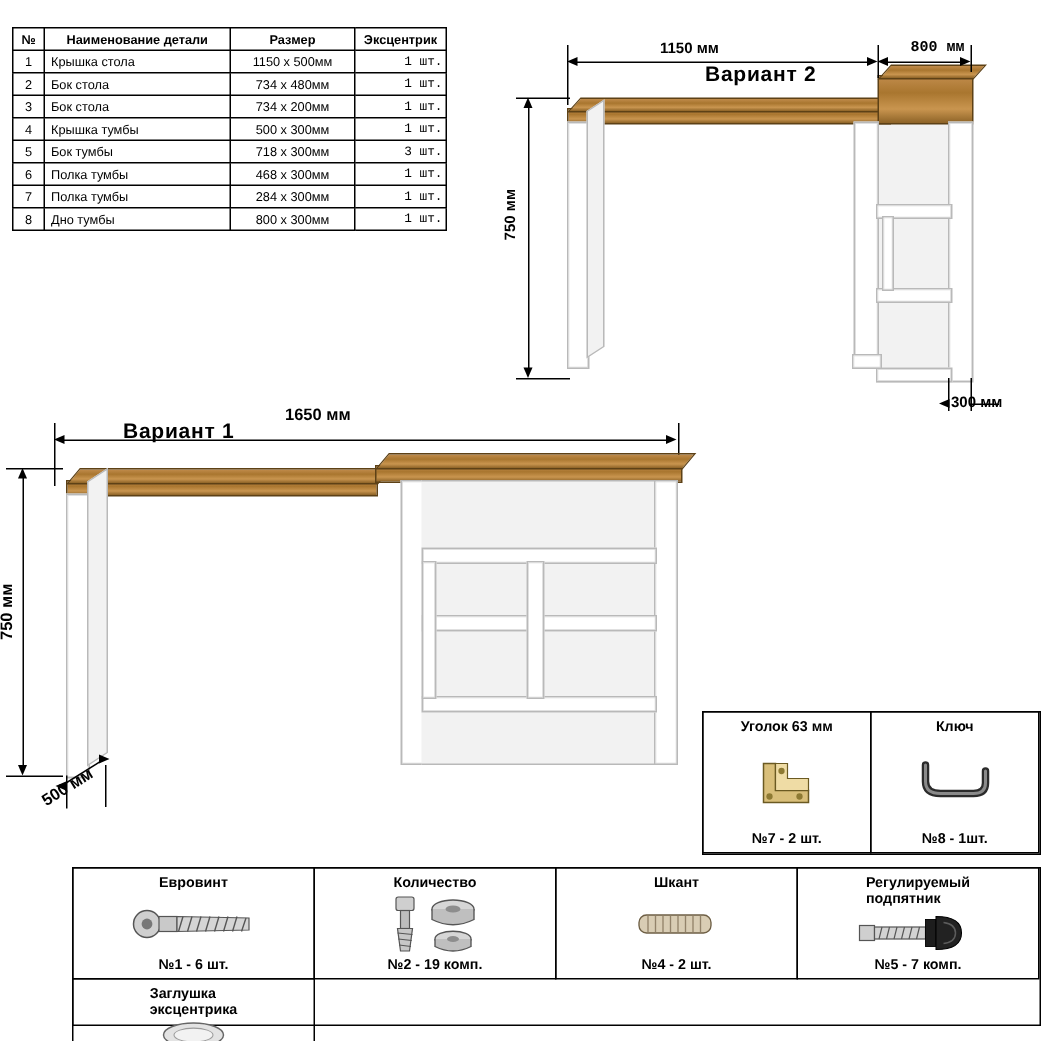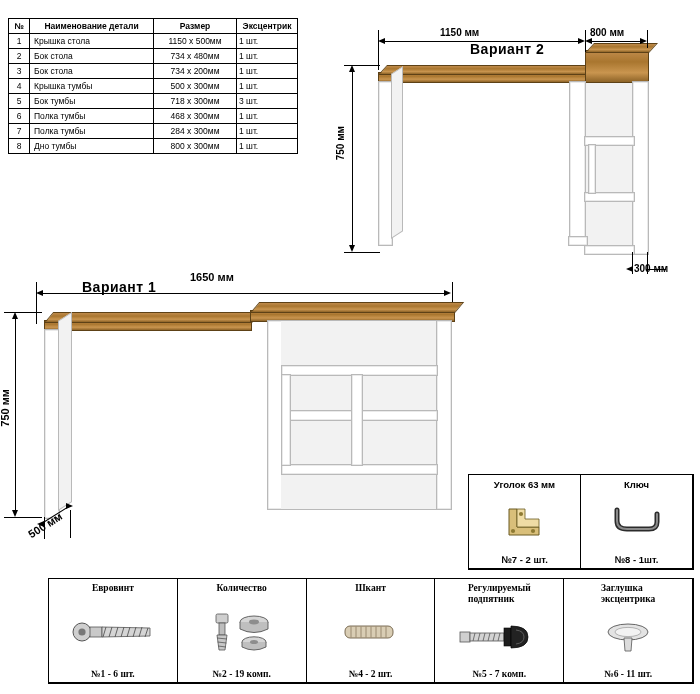--- a/index.html
+++ b/index.html
@@ -10,21 +10,21 @@
   }
   .abs{position:absolute;}
 
   
   #parts-table{left:8px;top:18px;width:290px;border-collapse:collapse;font-size:8.5px;}
   #parts-table th,#parts-table td{border:1px solid #000;padding:1px 2px;line-height:12px;}
   #parts-table th{font-weight:bold;text-align:center;}
   #parts-table td.num{text-align:center;width:16px;}
   #parts-table td.name{text-align:left;padding-left:4px;}
   #parts-table td.size{text-align:center;width:78px;}
-  #parts-table td.qty{text-align:left;width:56px;}
+  #parts-table td.qty{text-align:right;width:56px;font-family:Liberation Mono, monospace;}
 
   
   .variant-title{font-weight:bold;font-size:14px;letter-spacing:.5px;margin-top:36px;}
   #variant2-title{left:470px;top:5px;}
   #variant1-title{left:82px;top:243px;}
 
   
   .dim-label{font-weight:bold;font-size:10px;}
   .dim-label.vert{writing-mode:vertical-rl;transform:rotate(180deg);}
 
@@ -44,21 +44,21 @@
   .ext-line-h{background:#000;height:1px;}
 
   
   .hw-grid{position:absolute;display:grid;border:1px solid #000;background:#fff;}
   .hw-cell{border:1px solid #000;margin:-1px 0 0 -1px;display:flex;flex-direction:column;align-items:center;justify-content:space-between;padding:4px 2px 3px;box-sizing:border-box;}
   .hw-title{font-weight:bold;font-size:9.5px;text-align:left;line-height:11px;}
   .hw-qty{font-weight:bold;font-size:9.5px;text-align:center;}
   .hw-art{flex:1;display:flex;align-items:center;justify-content:center;width:100%;}
 
   #hw-top{left:468px;top:474px;width:224px;height:94px;grid-template-columns:1fr 1fr;}
-  #hw-bottom{left:48px;top:578px;width:644px;height:104px;grid-template-columns:repeat(5,1fr);font-family:Liberation Serif, serif;}
+  #hw-bottom{left:48px;top:578px;width:644px;height:104px;grid-template-columns:repeat(4,1fr);}
 </style>
 </head>
 <body>
 
 <table class="abs" id="parts-table">
   <thead>
     <tr>
       <th>№</th>
       <th>Наименование детали</th>
       <th>Размер</th>
@@ -147,21 +147,21 @@
   <div class="abs ext-line" style="left:255px;top:0px;height:22px;"></div>
   <div class="abs ext-line" style="left:317px;top:0px;height:18px;"></div>
   <div class="abs arrow-line" style="left:52px;top:11px;width:200px;height:1px;"></div>
   <div class="abs arrowhead ah-left" style="left:48px;top:8px;"></div>
   <div class="abs arrowhead ah-right" style="left:248px;top:8px;"></div>
   <div class="abs dim-label" style="left:110px;top:-3px;">1150 мм</div>
 
   <div class="abs arrow-line" style="left:259px;top:11px;width:54px;height:1px;"></div>
   <div class="abs arrowhead ah-left" style="left:255px;top:8px;"></div>
   <div class="abs arrowhead ah-right" style="left:310px;top:8px;"></div>
-  <div class="abs dim-label" style="left:260px;top:-3px;">800 мм</div>
+  <div class="abs dim-label" style="left:277px;top:-3px;font-family:Liberation Mono, monospace;">800 мм</div>
 
   <div class="abs ext-line-h" style="left:14px;top:35px;width:36px;"></div>
   <div class="abs ext-line-h" style="left:14px;top:222px;width:36px;"></div>
   <div class="abs arrow-line" style="left:22px;top:39px;width:1px;height:179px;"></div>
   <div class="abs arrowhead ah-up" style="left:19px;top:35px;"></div>
   <div class="abs arrowhead ah-down" style="left:19px;top:215px;"></div>
   <div class="abs dim-label vert" style="left:5px;top:96px;">750 мм</div>
 
   <div class="abs ext-line" style="left:302px;top:222px;height:22px;"></div>
   <div class="abs ext-line" style="left:317px;top:222px;height:22px;"></div>

